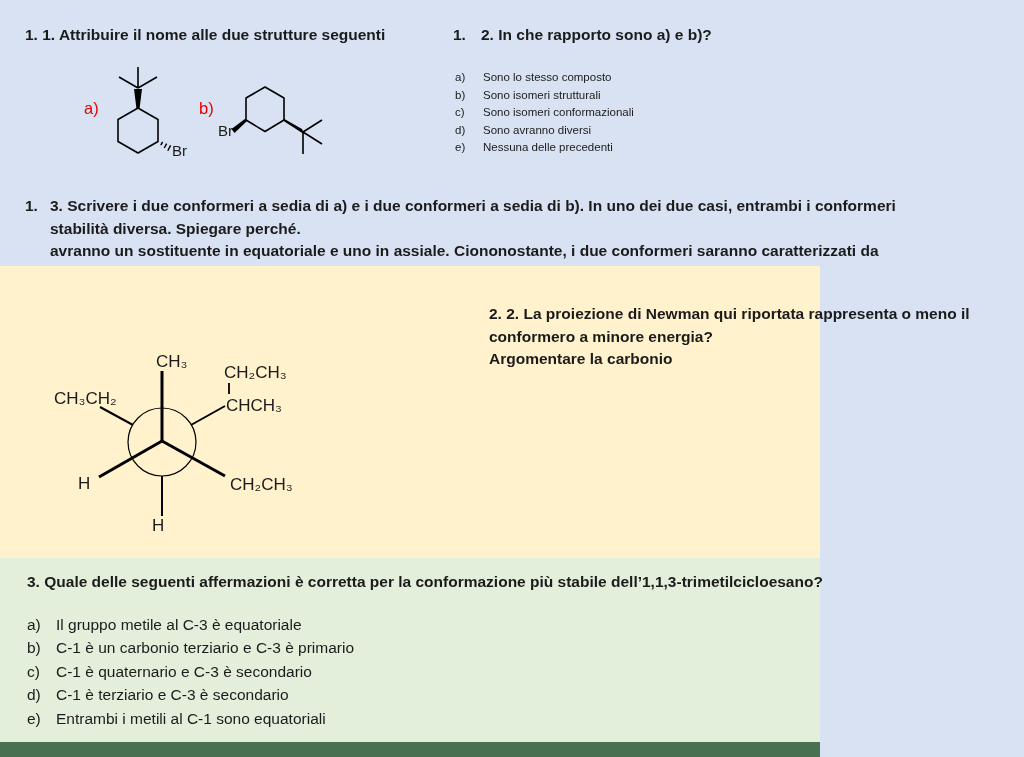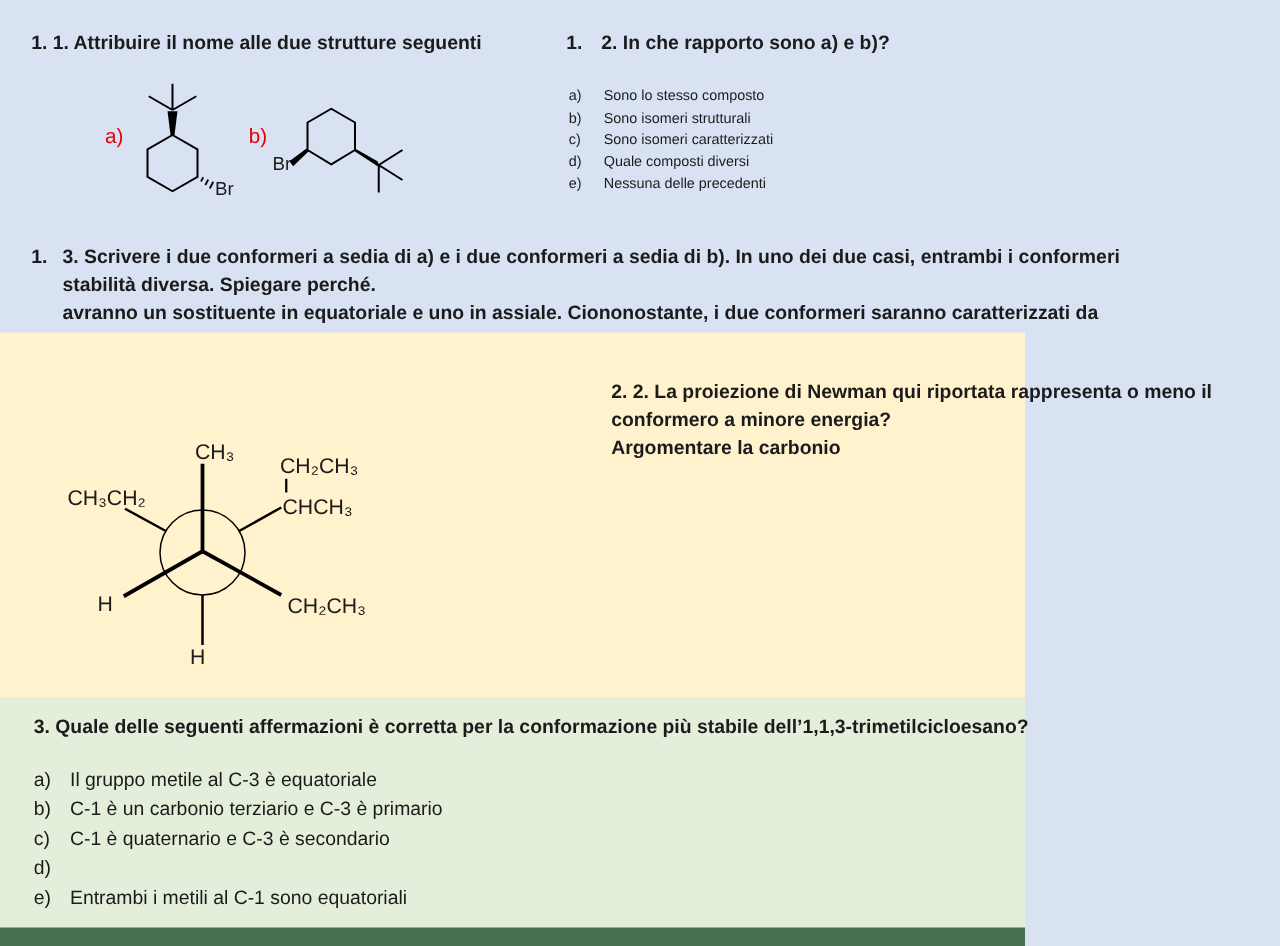--- a/index.html
+++ b/index.html
@@ -82,25 +82,25 @@
       <div class="opt">
         <span class="letter">a)</span>
         <span class="text">Sono lo stesso composto</span>
       </div>
       <div class="opt">
         <span class="letter">b)</span>
         <span class="text">Sono isomeri strutturali</span>
       </div>
       <div class="opt">
         <span class="letter">c)</span>
-        <span class="text">Sono isomeri caratterizzati</span>
+        <span class="text">Sono isomeri conformazionali</span>
       </div>
       <div class="opt">
         <span class="letter">d)</span>
-        <span class="text">Quale composti diversi</span>
+        <span class="text">Sono avranno diversi</span>
       </div>
       <div class="opt">
         <span class="letter">e)</span>
         <span class="text">Nessuna delle precedenti</span>
       </div>
     </div>
 
     <div class="abs lines-bold hang" style="left:25px; top:195px;">
       <span class="num">1.</span>
       <div>
@@ -155,20 +155,21 @@
       <div class="opt">
         <span class="letter">b)</span>
         <span class="text">C-1 è un carbonio terziario e C-3 è primario</span>
       </div>
       <div class="opt">
         <span class="letter">c)</span>
         <span class="text">C-1 è quaternario e C-3 è secondario</span>
       </div>
       <div class="opt">
         <span class="letter">d)</span>
+        <span class="text">C-1 è terziario e C-3 è secondario</span>
       </div>
       <div class="opt">
         <span class="letter">e)</span>
         <span class="text">Entrambi i metili al C-1 sono equatoriali</span>
       </div>
     </div>
   </section>
 
   <div class="band band-darkbar"></div>
 

